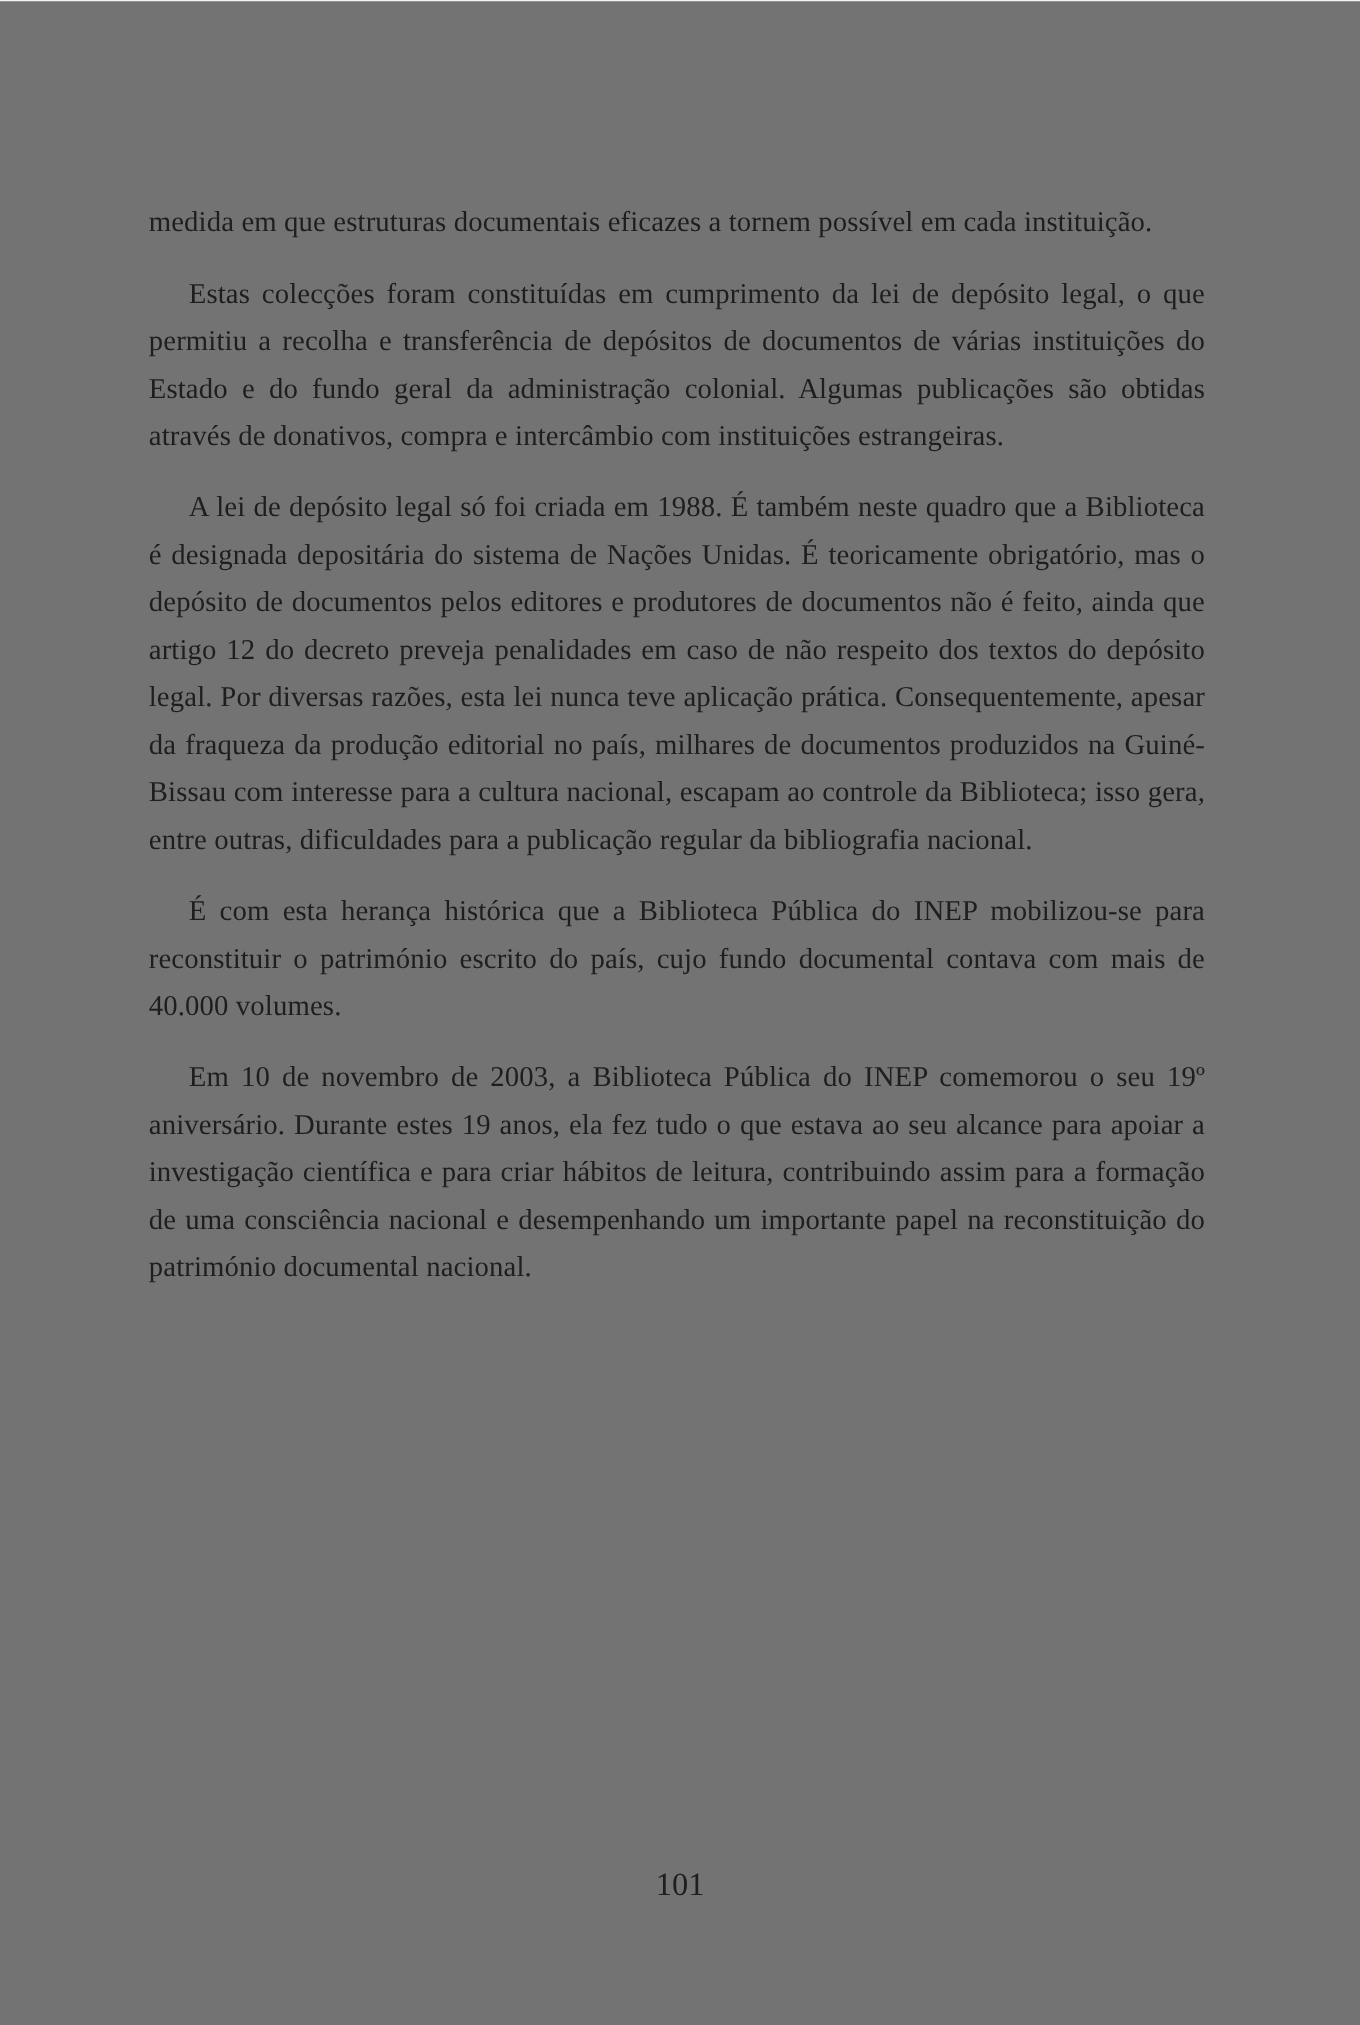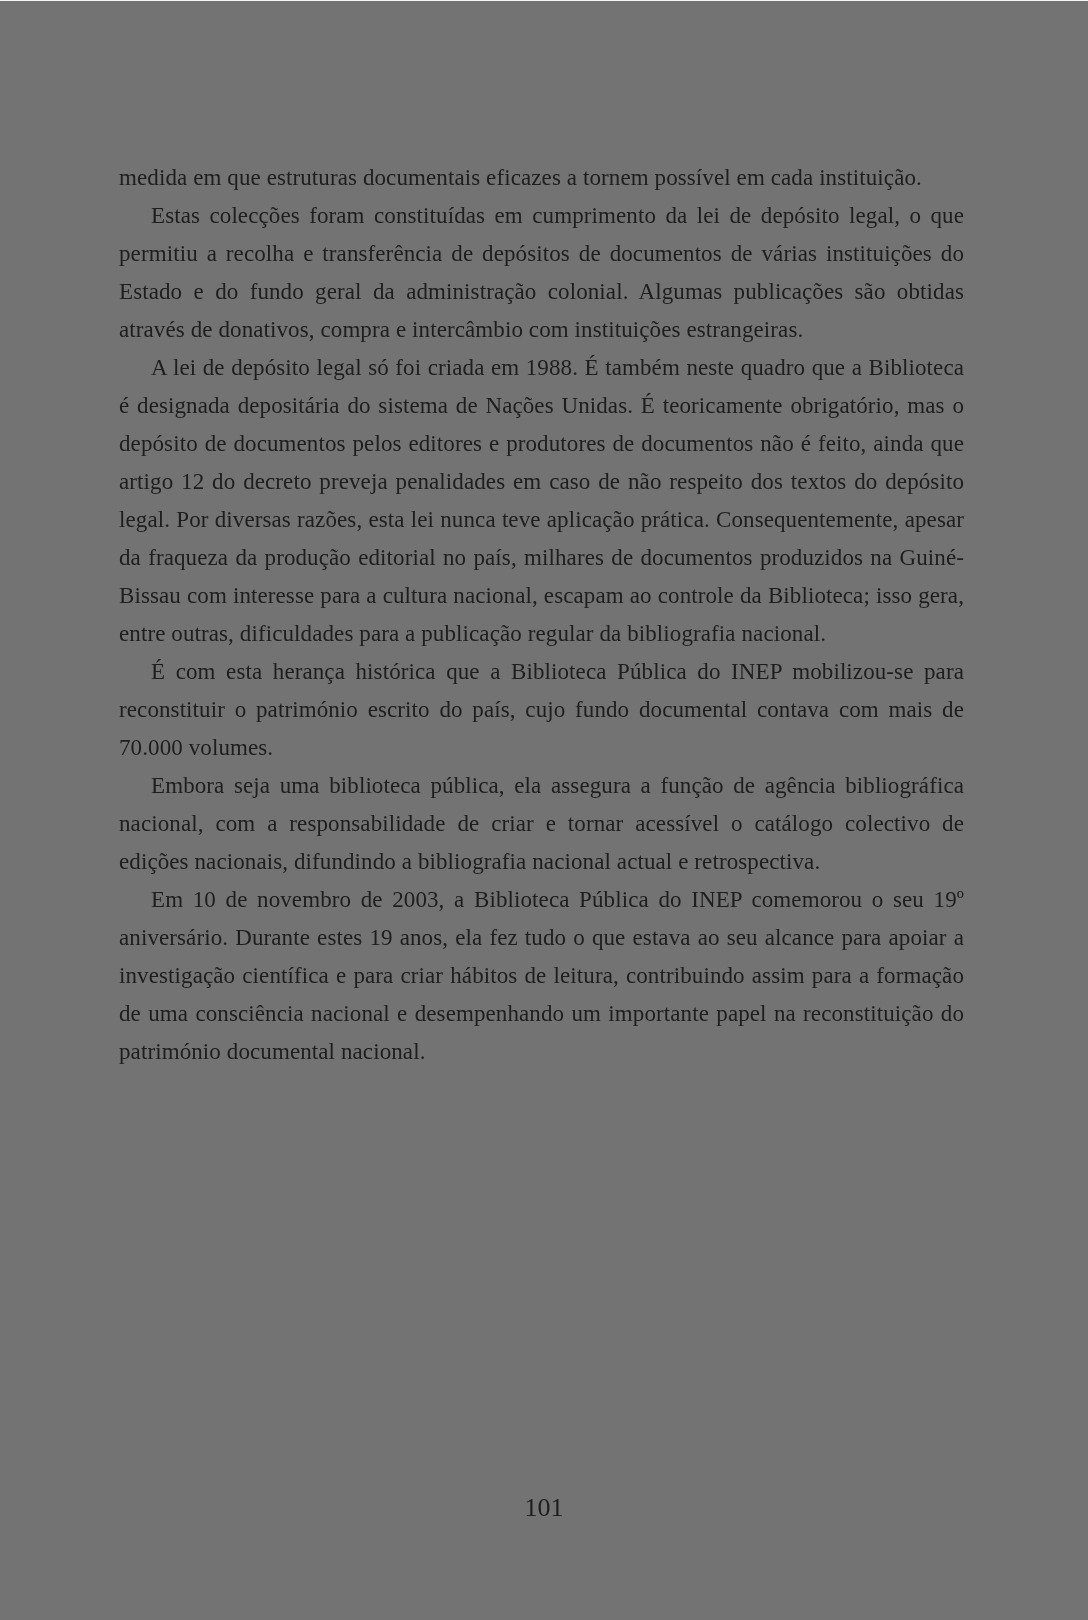--- a/index.html
+++ b/index.html
@@ -31,37 +31,37 @@
     line-height: 38px;
     text-align: justify;
     letter-spacing: 0.1px;
   }
   .text-block p {
     margin: 0;
     padding: 0;
   }
   .text-block p.indent {
     text-indent: 32px;
+    margin-top: 19px;
   }
   .page-number {
     position: absolute;
     left: 0;
     right: 0;
     top: 1492px;
     text-align: center;
     font-size: 26px;
     color: #1e1e1e;
   }
 </style>
 </head>
 <body>
 
 <div class="page">
   <div class="text-block">
     <p class="noindent">medida em que estruturas documentais eficazes a tornem possível em cada instituição.</p>
     <p class="indent">Estas colecções foram constituídas em cumprimento da lei de depósito legal, o que permitiu a recolha e transferência de depósitos de documentos de várias instituições do Estado e do fundo geral da administração colonial. Algumas publicações são obtidas através de donativos, compra e intercâmbio com instituições estrangeiras.</p>
     <p class="indent">A lei de depósito legal só foi criada em 1988. É também neste quadro que a Biblioteca é designada depositária do sistema de Nações Unidas. É teoricamente obrigatório, mas o depósito de documentos pelos editores e produtores de documentos não é feito, ainda que artigo 12 do decreto preveja penalidades em caso de não respeito dos textos do depósito legal. Por diversas razões, esta lei nunca teve aplicação prática. Consequentemente, apesar da fraqueza da produção editorial no país, milhares de documentos produzidos na Guiné-Bissau com interesse para a cultura nacional, escapam ao controle da Biblioteca; isso gera, entre outras, dificuldades para a publicação regular da bibliografia nacional.</p>
-    <p class="indent">É com esta herança histórica que a Biblioteca Pública do INEP mobilizou-se para reconstituir o património escrito do país, cujo fundo documental contava com mais de 70.000 volumes.</p>
-    <p class="indent">Embora seja uma biblioteca pública, ela assegura a função de agência bibliográfica nacional, com a responsabilidade de criar e tornar acessível o catálogo colectivo de edições nacionais, difundindo a bibliografia nacional actual e retrospectiva.</p>
+    <p class="indent">É com esta herança histórica que a Biblioteca Pública do INEP mobilizou-se para reconstituir o património escrito do país, cujo fundo documental contava com mais de 40.000 volumes.</p>
     <p class="indent">Em 10 de novembro de 2003, a Biblioteca Pública do INEP comemorou o seu 19º aniversário. Durante estes 19 anos, ela fez tudo o que estava ao seu alcance para apoiar a investigação científica e para criar hábitos de leitura, contribuindo assim para a formação de uma consciência nacional e desempenhando um importante papel na reconstituição do património documental nacional.</p>
   </div>
   <div class="page-number">101</div>
 </div>
 
 </body></html>

